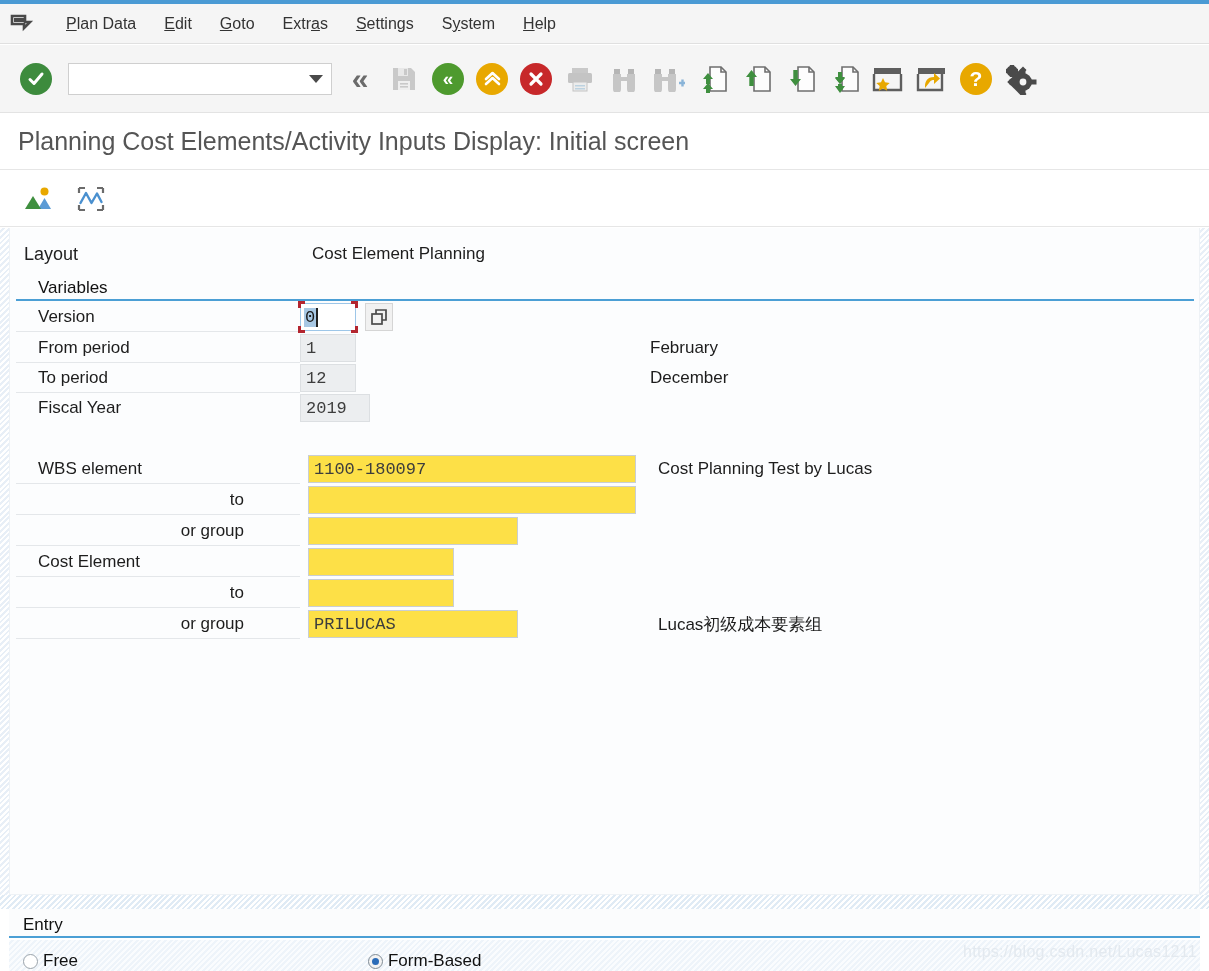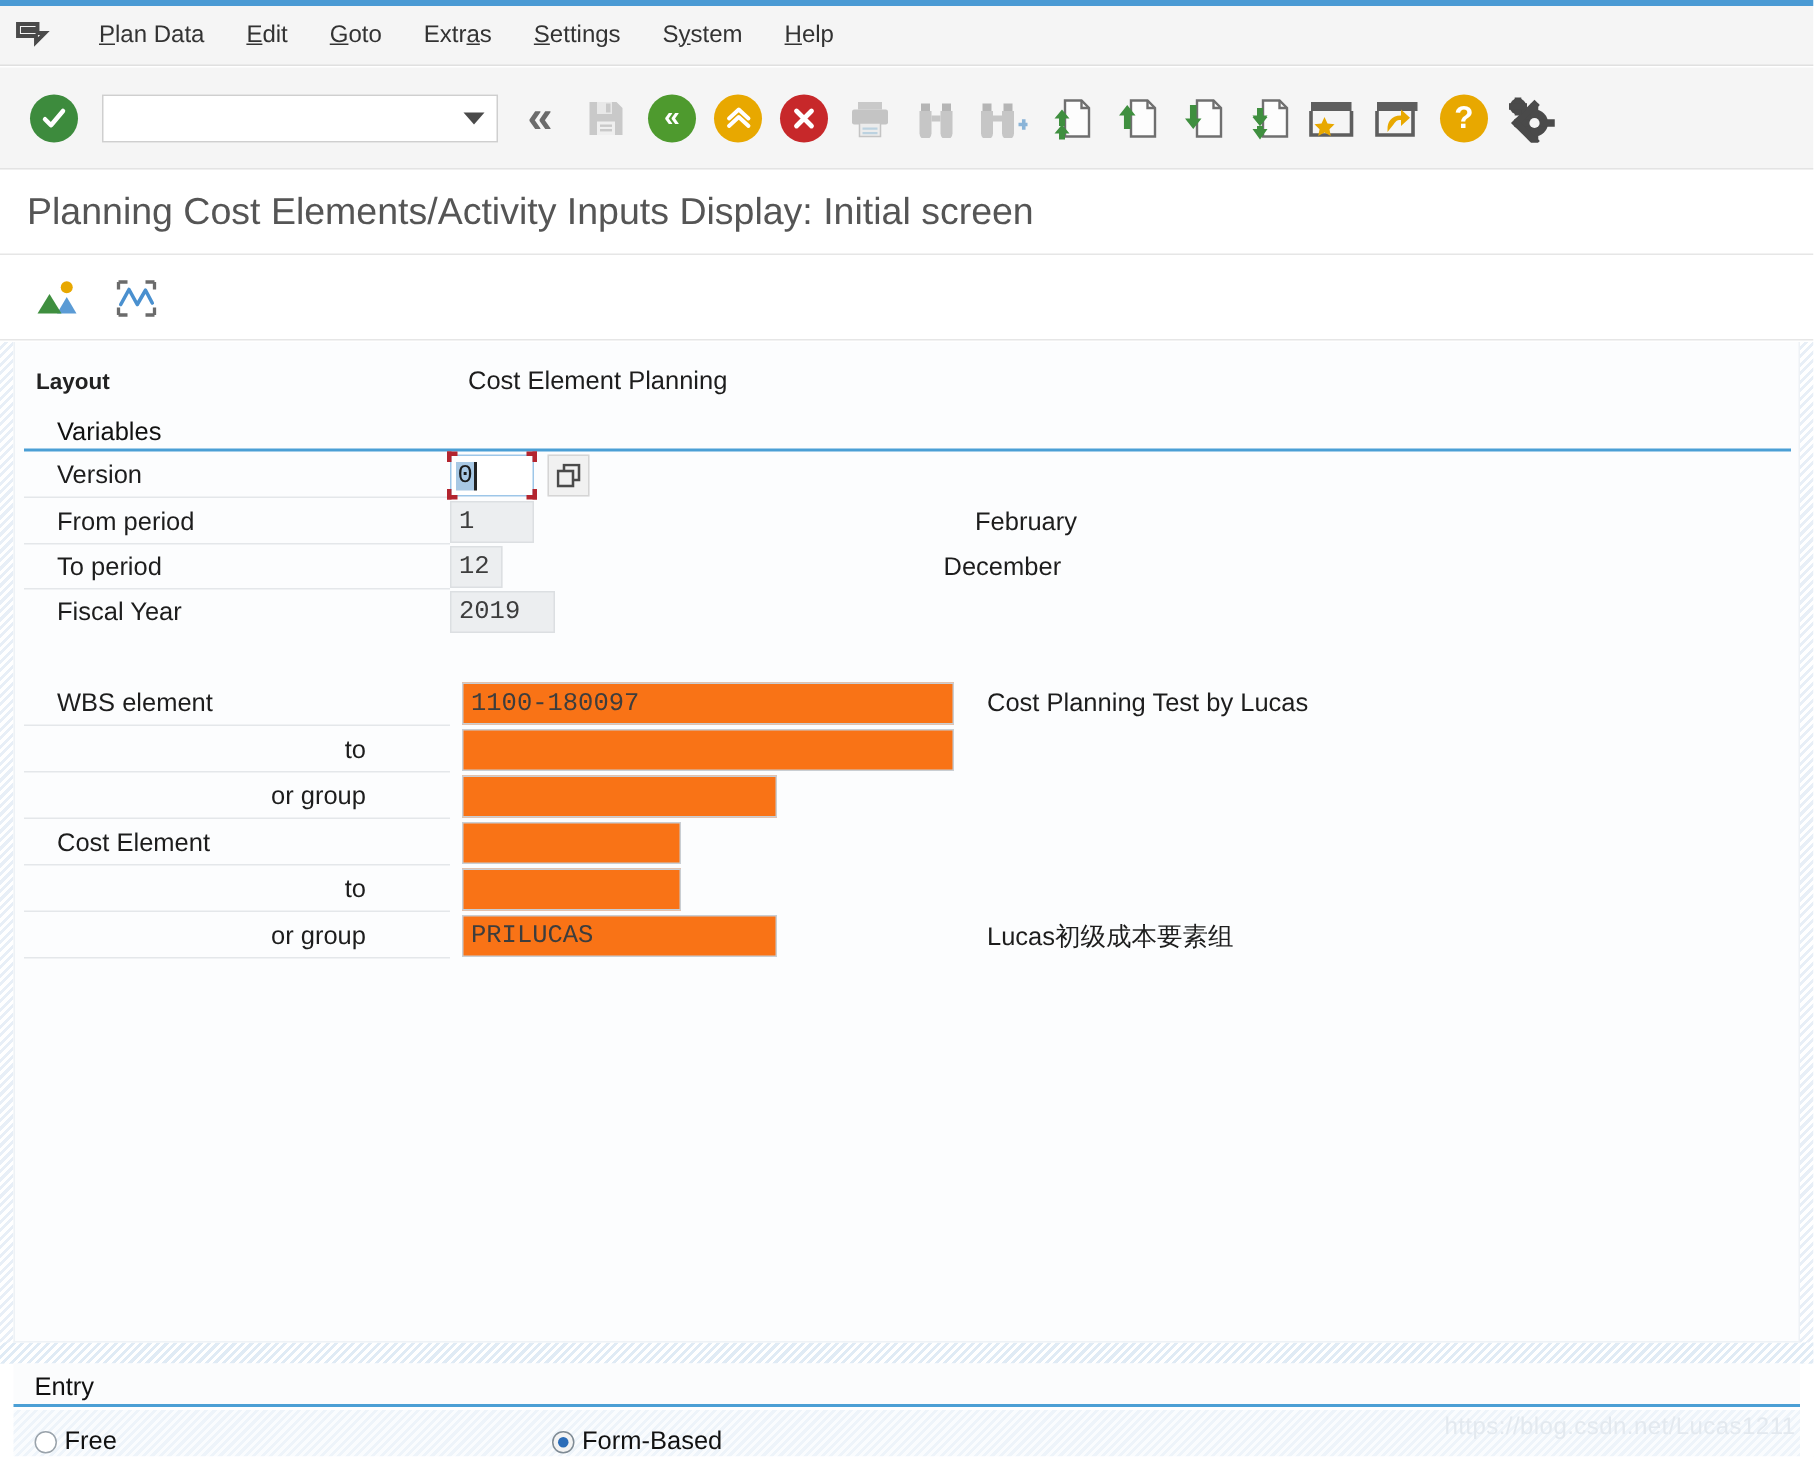--- a/index.html
+++ b/index.html
@@ -164,23 +164,22 @@
     border-top: 0;
   }
 
   
   .layout-row {
     position: absolute; top: 11px; left: 6px;
     width: 1180px; height: 30px;
     display: flex; align-items: center;
   }
   .lbl {
-    font-size: 15px; color: #222222;
+    font-size: 18px; color: #222222;
     white-space: nowrap;
-    font-weight: bold;
   }
   .layout-label { width: 282px; padding-left: 8px; }
   .fld {
     border: 1px solid #cfd4d9;
     height: 29px;
     font-family: "Liberation Mono", monospace;
     font-size: 17px;
     color: #3a3a3a;
     padding: 0 6px;
     display: flex; align-items: center;
@@ -221,21 +220,21 @@
     padding-left: 22px;
     border-bottom: 1px solid #e4e7ea;
     height: 30px;
     display: flex; align-items: center;
   }
   .frow .rlabel.right { justify-content: flex-end; padding-right: 56px; }
   .frow .rlabel.noline { border-bottom: 0; }
 
   .inp {
     height: 28px;
-    background: #f97316;
+    background: #fde047;
     border: 1px solid #c9ced3;
     font-family: "Liberation Mono", monospace;
     font-size: 17px;
     color: #3d3d3d;
     padding: 0 5px;
     display: flex; align-items: center;
     white-space: pre;
   }
   .inp.grey { background: #eceef0; border-color: #dcdfe2; }
 
@@ -571,21 +570,21 @@
     </div>
 
     <div class="frow" style="top:105px;">
       <div class="rlabel">From period</div>
       <div class="inp grey" style="width:56px;">1</div>
       <div class="side-text" style="margin-left:294px;">February</div>
     </div>
 
     <div class="frow" style="top:135px;">
       <div class="rlabel">To period</div>
-      <div class="inp grey" style="width:35px;">12</div>
+      <div class="inp grey" style="width:56px;">12</div>
       <div class="side-text" style="margin-left:294px;">December</div>
     </div>
 
     <div class="frow" style="top:165px;">
       <div class="rlabel noline">Fiscal Year</div>
       <div class="inp grey" style="width:70px;">2019</div>
     </div>
 
     <div class="frow" style="top:226px;">
       <div class="rlabel">WBS element</div>

